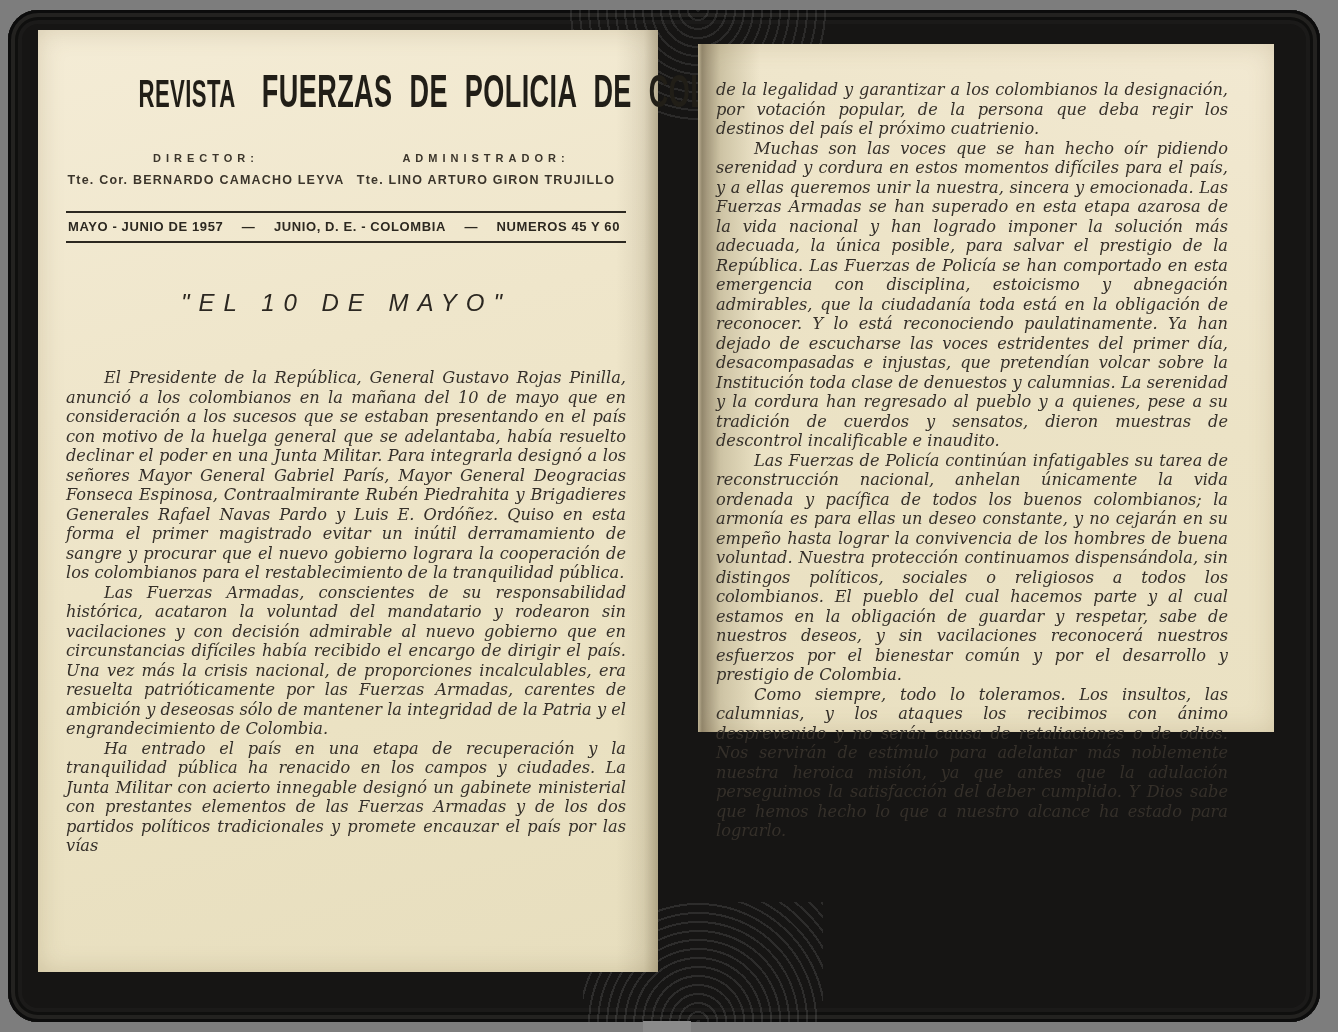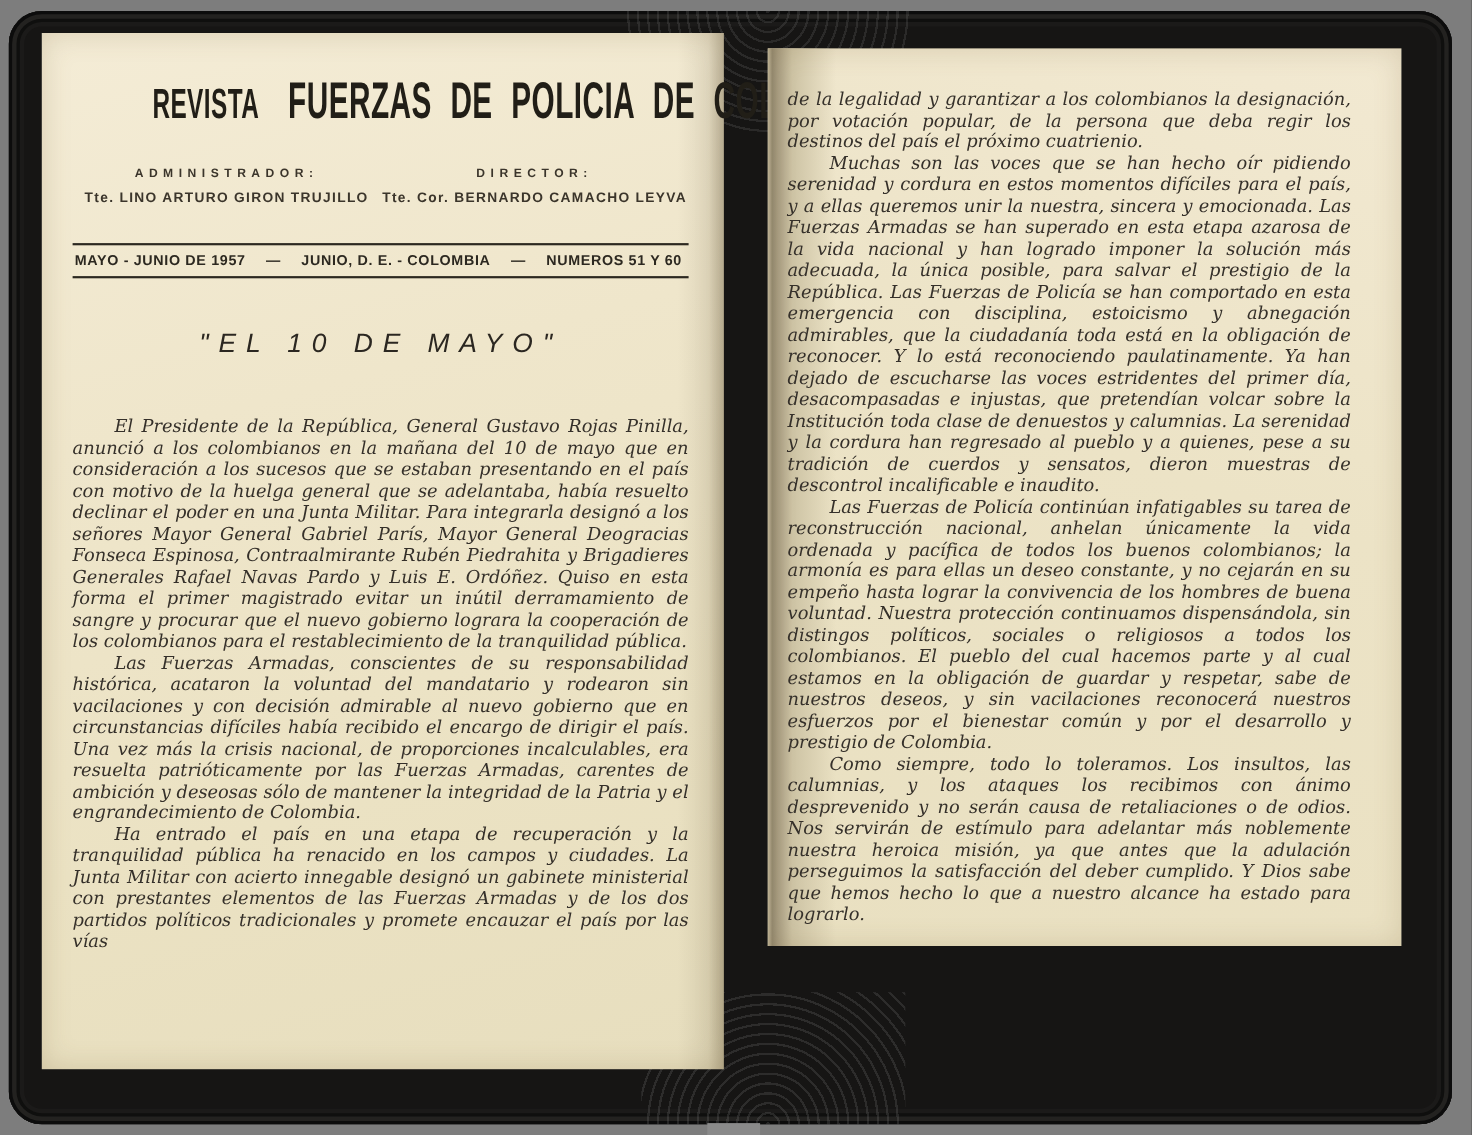--- a/index.html
+++ b/index.html
@@ -45,21 +45,21 @@
   }
   .page-left {
     left:38px; top:30px; width:620px; height:942px;
     background:
       linear-gradient(270deg, rgba(74,62,38,.30) 0, rgba(74,62,38,.10) 14px, rgba(0,0,0,0) 42px),
       linear-gradient(165deg, #f4ecd6 0%, #efe6cb 35%, #ebe2c3 70%, #e7debe 100%);
     box-shadow: inset 0 0 26px rgba(120,96,50,.22);
     padding:0 32px 0 28px;
   }
   .page-right {
-    left:698px; top:44px; width:576px; height:816px;
+    left:698px; top:44px; width:576px; height:688px;
     background:
       linear-gradient(90deg, #c9bfa2 0, #958b72 4px, #a89d82 9px, #cdc3a4 22px, rgba(0,0,0,0) 62px),
       linear-gradient(200deg, #f2e9d2 0%, #ece3c6 45%, #e9e0c1 100%);
     box-shadow: inset 0 0 26px rgba(120,96,50,.20);
     padding:36px 46px 0 18px;
   }
 
   
   .masthead { margin-top:48px; text-align:center; height:50px; }
   .masthead-line {
@@ -74,21 +74,21 @@
 
   .staff-row {
     margin-top:24px; display:flex;
     font-family:"Liberation Sans", sans-serif; color:#3b352b;
   }
   .staff-col { width:50%; text-align:center; }
   .staff-label { font-size:11px; font-weight:bold; letter-spacing:5px; }
   .staff-name  { font-size:12.5px; font-weight:bold; letter-spacing:1.2px; margin-top:9px; }
 
   .issue-line {
-    margin-top:34px;
+    margin-top:24px;
     border-top:2px solid #2c2820; border-bottom:2px solid #2c2820;
     padding:6px 6px 7px 2px;
     display:flex; justify-content:space-between; align-items:center;
     font-family:"Liberation Sans", sans-serif;
     font-size:13px; font-weight:bold; letter-spacing:.6px; color:#2c2820;
   }
 
   
   .section-heading-wrap { margin-top:62px; }
   .section-heading {
@@ -137,35 +137,35 @@
 <div class="spine-tab"></div>
 
 <div class="page page-left">
 
   <div class="masthead">
     <div class="masthead-line"><span class="mh-revista">REVISTA</span>&nbsp;&nbsp;<span class="mh-title">FUERZAS DE POLICIA DE COLOMBIA</span></div>
   </div>
 
   <div class="staff-row">
     <div class="staff-col">
+      <div class="staff-label">DIRECTOR:</div>
+      <div class="staff-name">Tte. Cor. BERNARDO CAMACHO LEYVA</div>
+    </div>
+    <div class="staff-col">
       <div class="staff-label">ADMINISTRADOR:</div>
       <div class="staff-name">Tte. LINO ARTURO GIRON TRUJILLO</div>
-    </div>
-    <div class="staff-col">
-      <div class="staff-label">DIRECTOR:</div>
-      <div class="staff-name">Tte. Cor. BERNARDO CAMACHO LEYVA</div>
     </div>
   </div>
 
   <div class="issue-line">
     <span>MAYO - JUNIO DE 1957</span>
     <span class="dash">—</span>
     <span>JUNIO, D. E. - COLOMBIA</span>
     <span class="dash">—</span>
-    <span>NUMEROS 51 Y 60</span>
+    <span>NUMEROS 45 Y 60</span>
   </div>
 
 
   <div class="article-title">"EL 10 DE MAYO"</div>
 
   <div class="body-text">
     <p>El Presidente de la República, General Gustavo Rojas Pinilla, anunció a los colombianos en la mañana del 10 de mayo que en consideración a los sucesos que se estaban presentando en el país con motivo de la huelga general que se adelantaba, había resuelto declinar el poder en una Junta Militar. Para integrarla designó a los señores Mayor General Gabriel París, Mayor General Deogracias Fonseca Espinosa, Contraalmirante Rubén Piedrahita y Brigadieres Generales Rafael Navas Pardo y Luis E. Ordóñez. Quiso en esta forma el primer magistrado evitar un inútil derramamiento de sangre y procurar que el nuevo gobierno lograra la cooperación de los colombianos para el restablecimiento de la tranquilidad pública.</p>
     <p>Las Fuerzas Armadas, conscientes de su responsabilidad histórica, acataron la voluntad del mandatario y rodearon sin vacilaciones y con decisión admirable al nuevo gobierno que en circunstancias difíciles había recibido el encargo de dirigir el país. Una vez más la crisis nacional, de proporciones incalculables, era resuelta patrióticamente por las Fuerzas Armadas, carentes de ambición y deseosas sólo de mantener la integridad de la Patria y el engrandecimiento de Colombia.</p>
     <p>Ha entrado el país en una etapa de recuperación y la tranquilidad pública ha renacido en los campos y ciudades. La Junta Militar con acierto innegable designó un gabinete ministerial con prestantes elementos de las Fuerzas Armadas y de los dos partidos políticos tradicionales y promete encauzar el país por las vías</p>
   </div>

